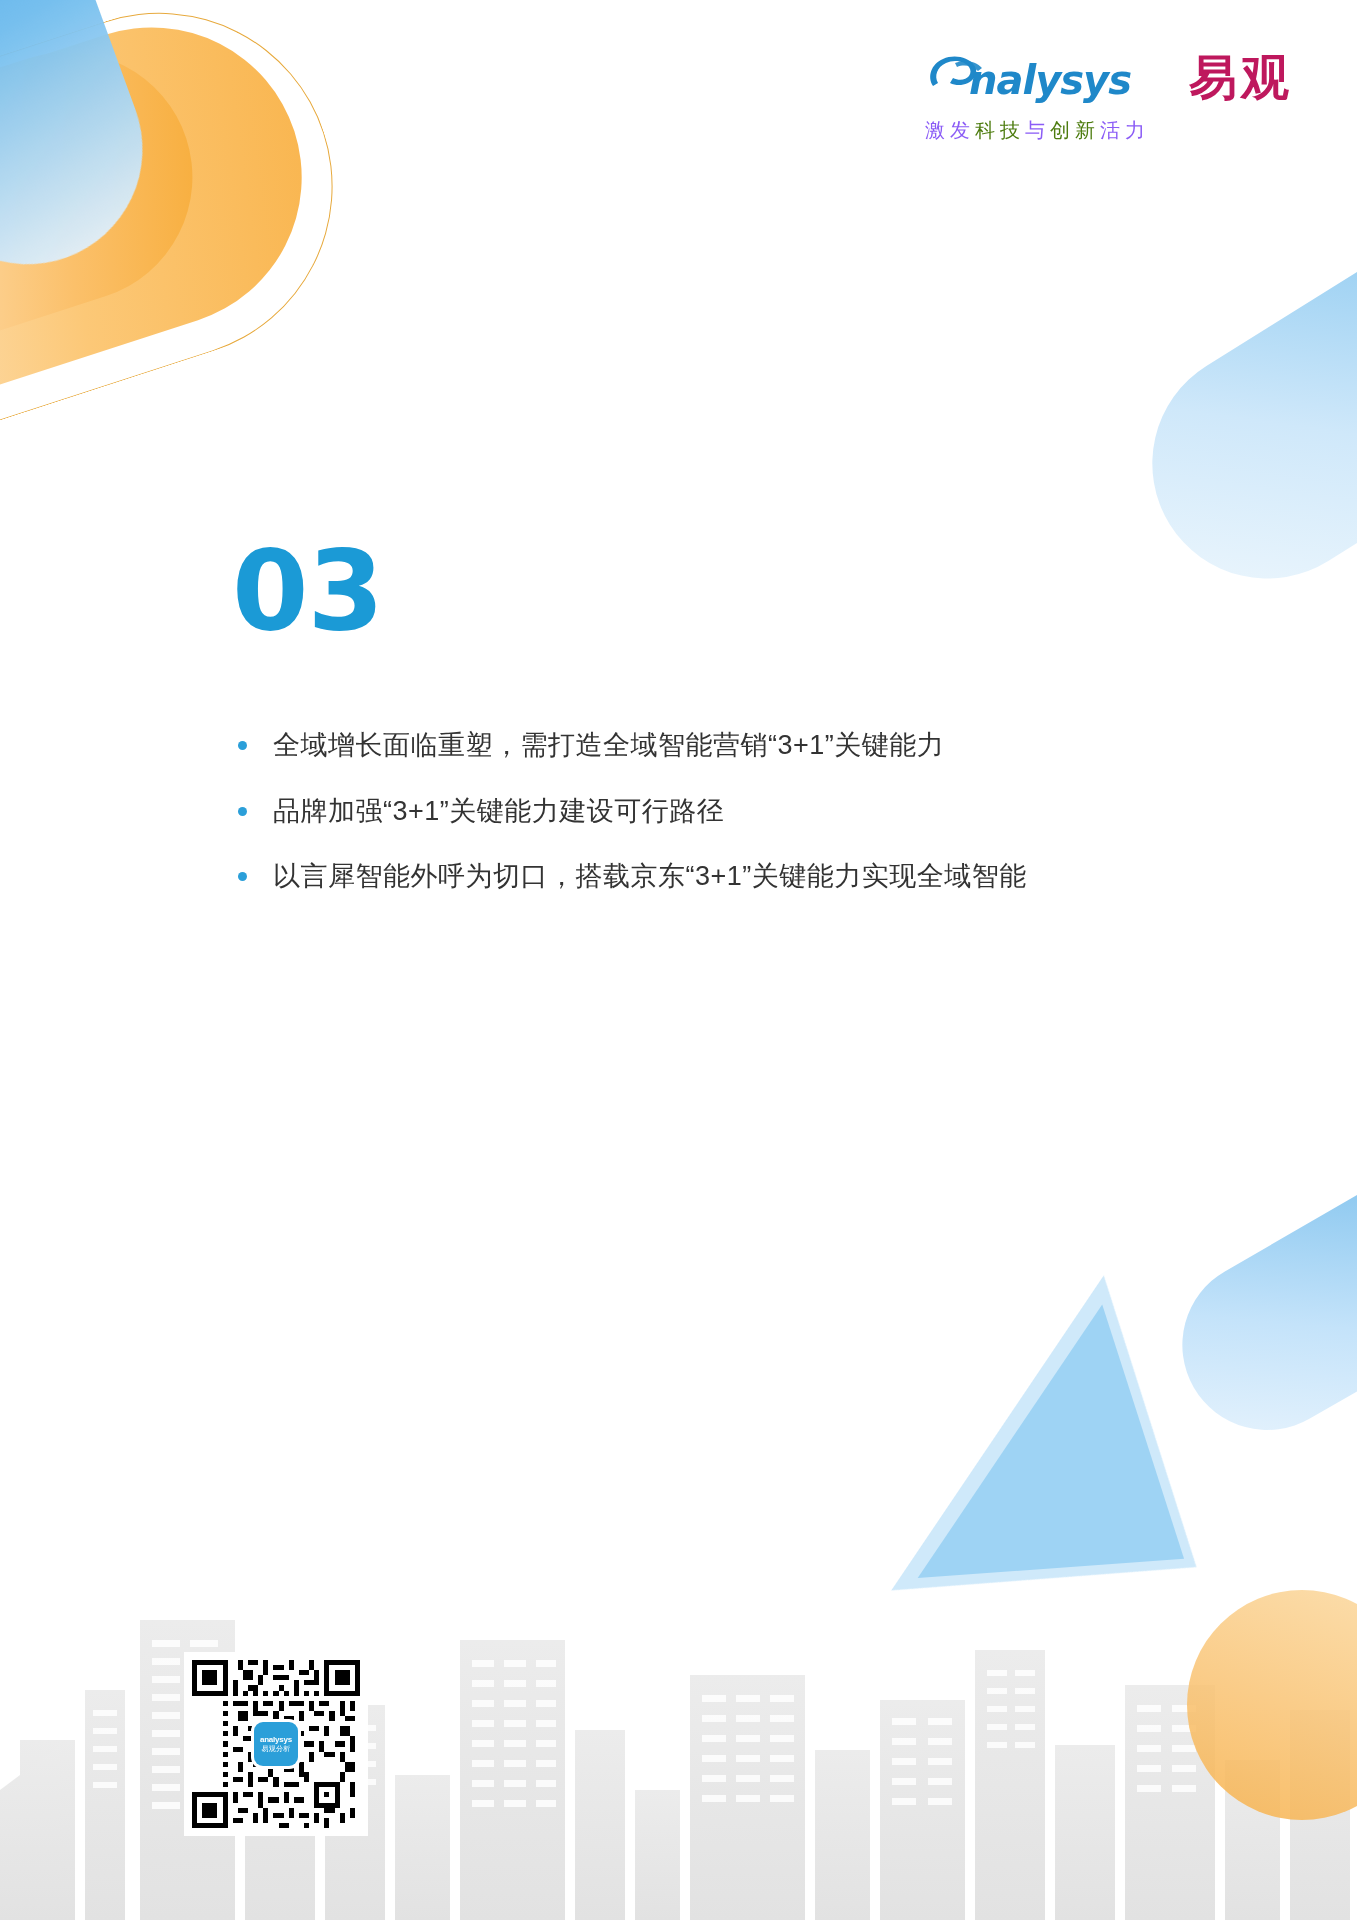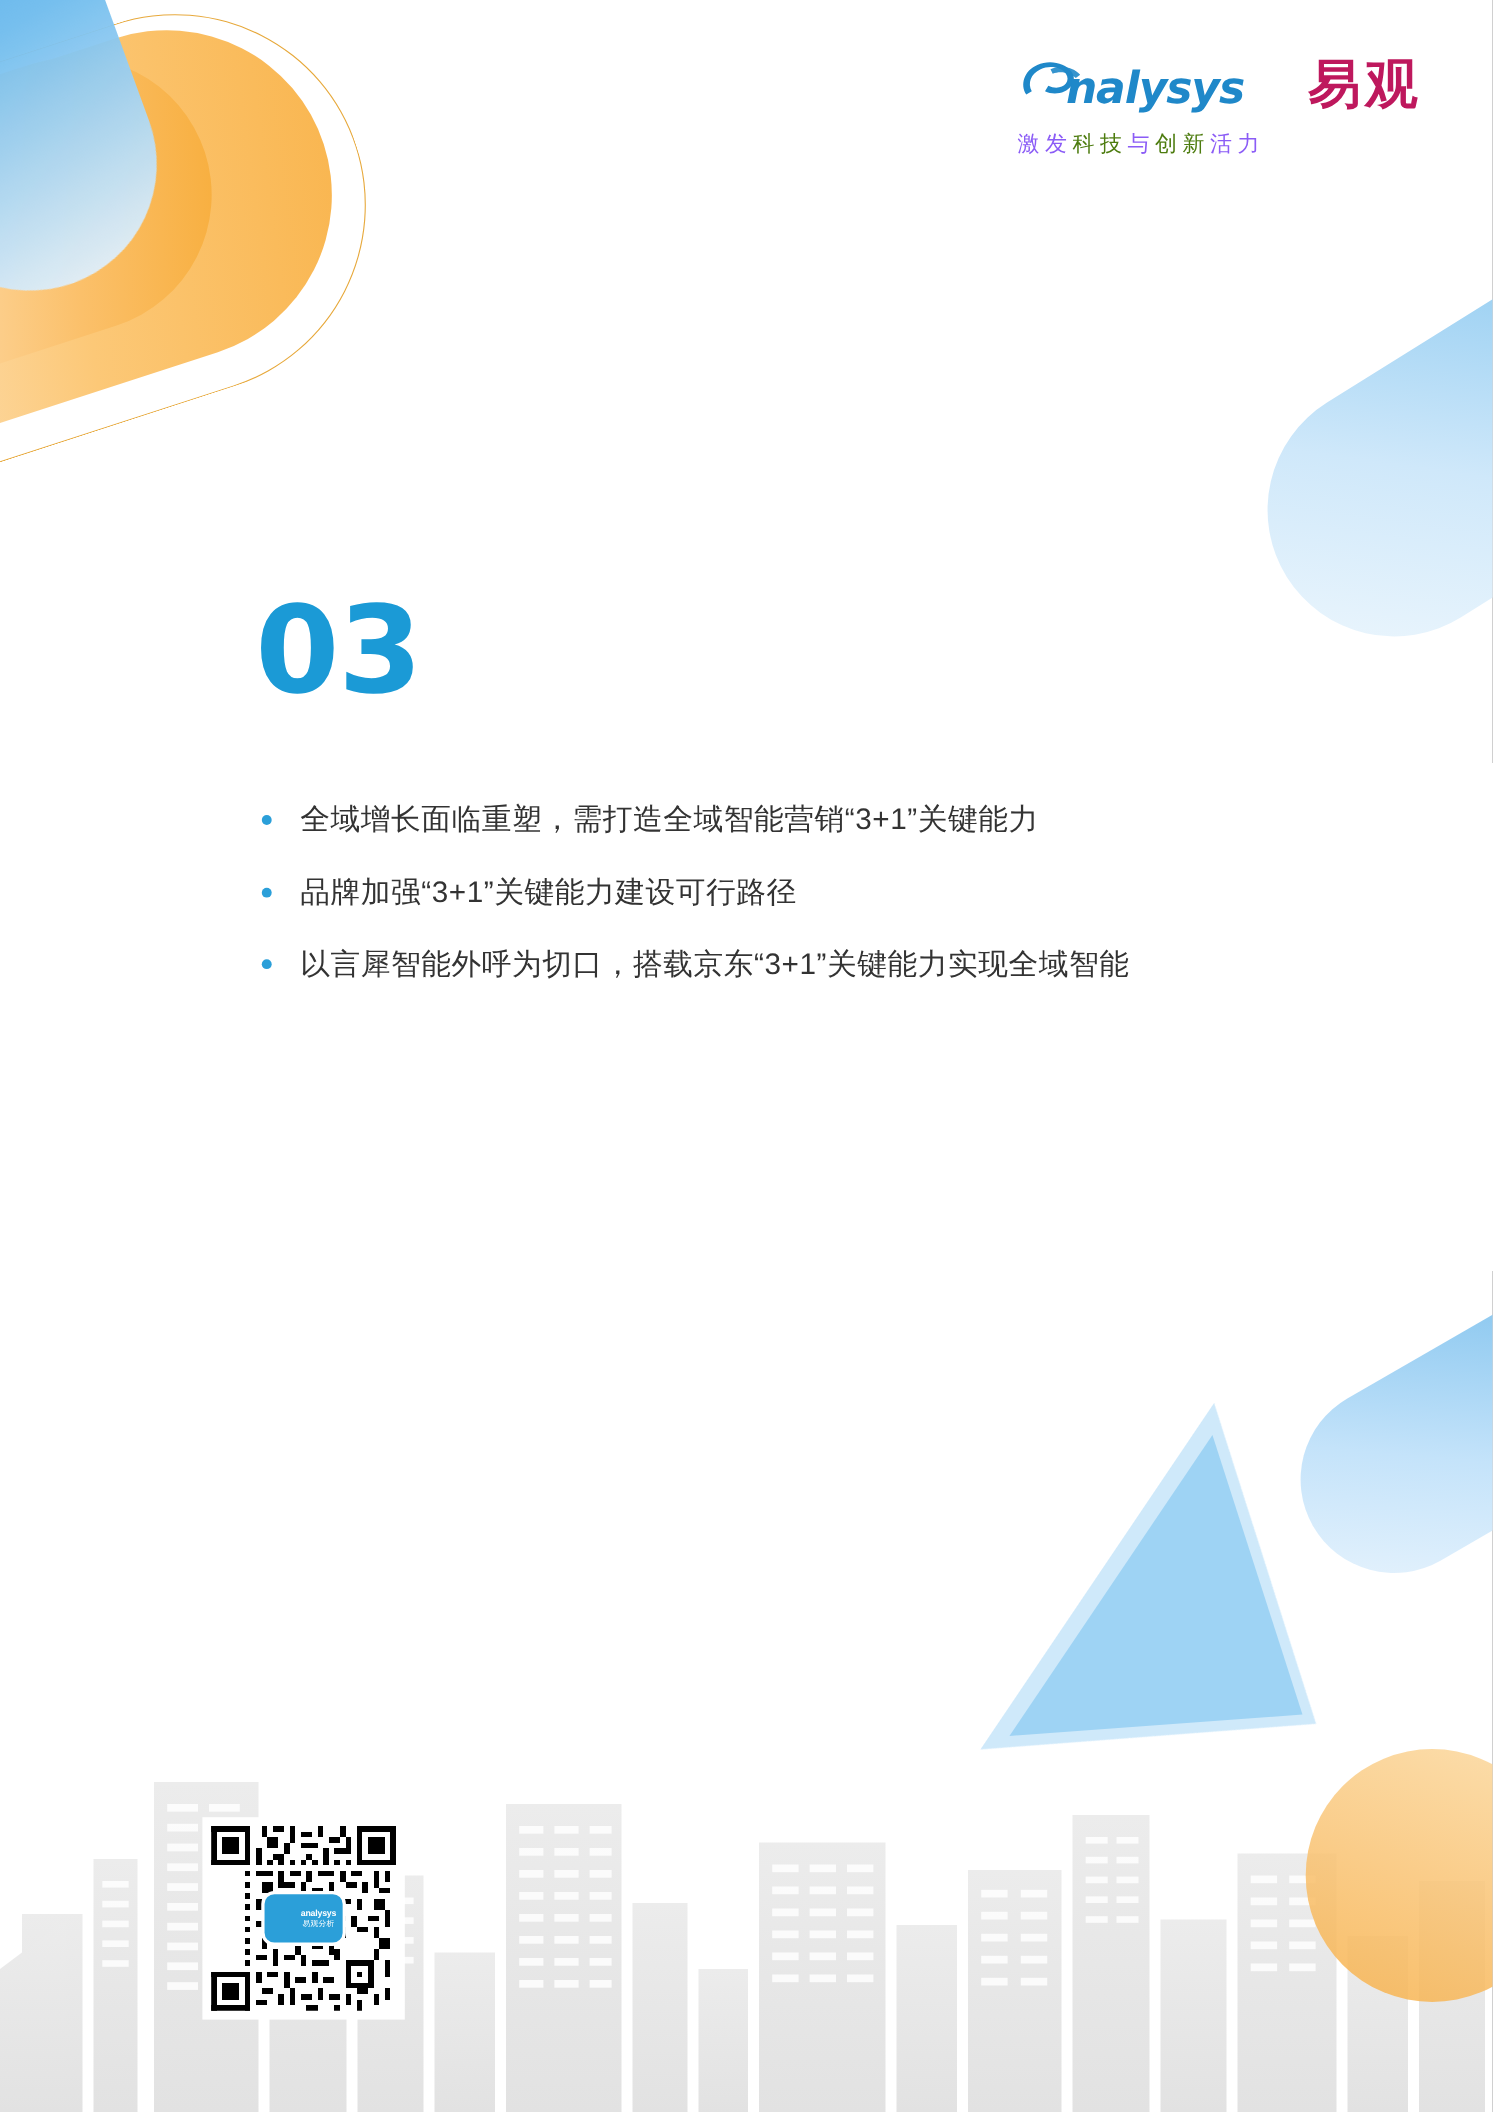--- a/index.html
+++ b/index.html
@@ -173,21 +173,20 @@
   .qr-badge{
     position:absolute;left:50%;top:50%;
     transform:translate(-50%,-50%);
     width:44px;height:44px;
     border-radius:9px;
     background:#2b9fd9;
     display:flex;flex-direction:column;
     align-items:center;justify-content:center;
     color:#ffffff;
     box-shadow:0 0 0 3px #ffffff;
-    padding-left:27px;
   }
   .qr-badge .b1{font-size:8px;font-weight:700;letter-spacing:-.2px;line-height:1;}
   .qr-badge .b2{font-size:7px;margin-top:2px;line-height:1;letter-spacing:.3px;
     font-family:"DejaVu Sans","Liberation Sans",sans-serif;}
 </style>
 </head>
 <body>
 
 <div id="page">
 

